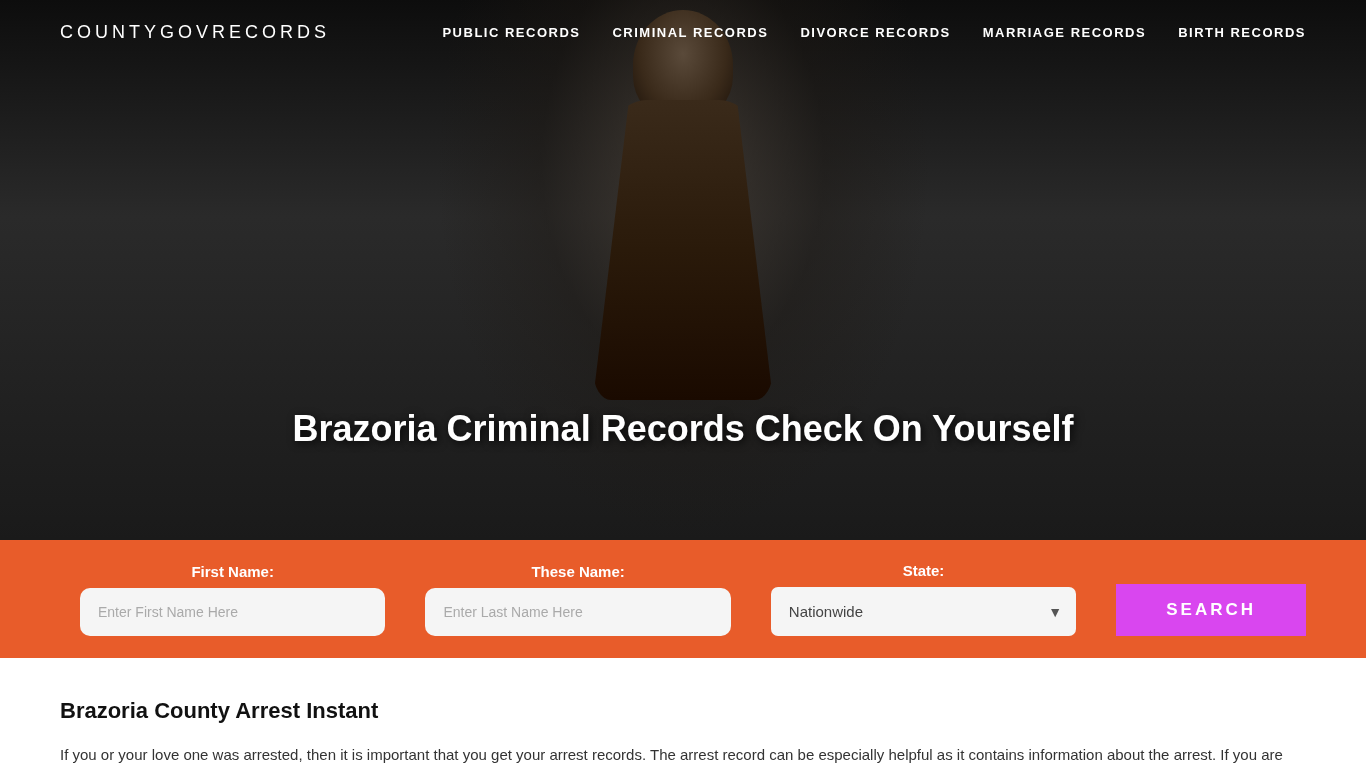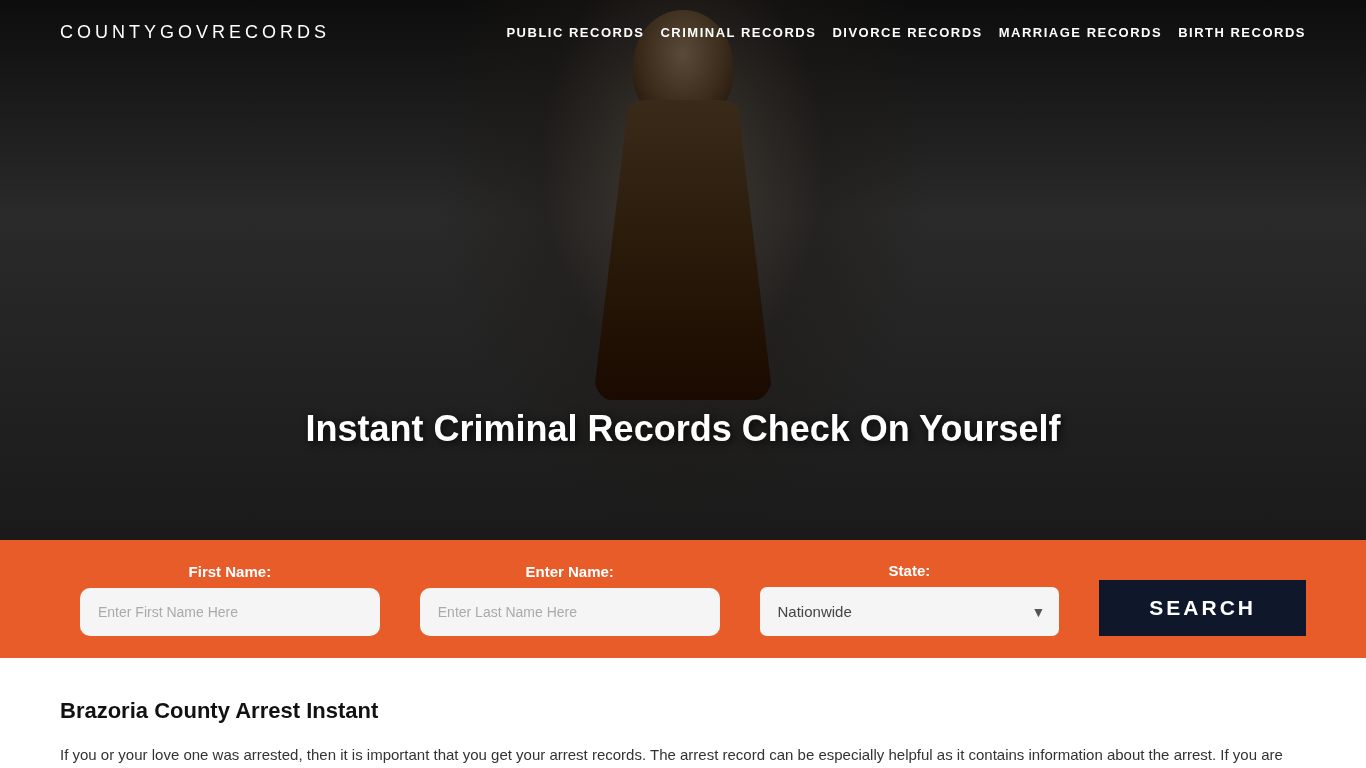--- a/index.html
+++ b/index.html
@@ -33,21 +33,21 @@
       color: #fff;
       font-size: 18px;
       font-weight: 400;
       letter-spacing: 4px;
       text-transform: uppercase;
       text-decoration: none;
     }
 
     nav {
       display: flex;
-      gap: 16px;
+      gap: 32px;
       align-items: center;
     }
 
     nav a {
       color: #fff;
       text-decoration: none;
       font-size: 13px;
       font-weight: 700;
       letter-spacing: 1.5px;
       text-transform: uppercase;
@@ -213,24 +213,24 @@
 
     .search-button-wrapper {
       padding: 0 0 0 20px;
       display: flex;
       flex-direction: column;
       justify-content: flex-end;
       align-self: flex-end;
     }
 
     .search-btn {
-      background: #0f172a;
+      background: #d946ef;
       color: #fff;
       border: none;
-      font-size: 21px;
+      font-size: 17px;
       font-weight: 700;
       letter-spacing: 3px;
       padding: 16px 50px;
       cursor: pointer;
       text-transform: uppercase;
       white-space: nowrap;
     }
 
     
     .content {
@@ -262,31 +262,31 @@
     <a href="#">DIVORCE RECORDS</a>
     <a href="#">MARRIAGE RECORDS</a>
     <a href="#">BIRTH RECORDS</a>
   </nav>
 </header>
 
 <div class="hero">
   <div class="hero-bg"></div>
   <div class="hero-person"></div>
   <div class="hero-title">
-    <h1>Instant Criminal Records Check On Yourself</h1>
+    <h1>Brazoria Criminal Records Check On Yourself</h1>
   </div>
 </div>
 
 <div class="search-bar">
   <div class="search-field">
     <label>First Name:</label>
     <input type="text" placeholder="Enter First Name Here" style="">
   </div>
   <div class="search-field">
-    <label>Enter Name:</label>
+    <label>These Name:</label>
     <input type="text" placeholder="Enter Last Name Here" style="">
   </div>
   <div class="search-state">
     <label>State:</label>
     <div class="state-select-wrapper">
       <select id="state-select">
       <option value="Nationwide">Nationwide</option><option value="Alabama">Alabama</option><option value="Alaska">Alaska</option><option value="Arizona">Arizona</option><option value="Arkansas">Arkansas</option><option value="California">California</option><option value="Colorado">Colorado</option><option value="Connecticut">Connecticut</option><option value="Delaware">Delaware</option><option value="Florida">Florida</option><option value="Georgia">Georgia</option><option value="Hawaii">Hawaii</option><option value="Idaho">Idaho</option><option value="Illinois">Illinois</option><option value="Indiana">Indiana</option><option value="Iowa">Iowa</option><option value="Kansas">Kansas</option><option value="Kentucky">Kentucky</option><option value="Louisiana">Louisiana</option><option value="Maine">Maine</option><option value="Maryland">Maryland</option><option value="Massachusetts">Massachusetts</option><option value="Michigan">Michigan</option><option value="Minnesota">Minnesota</option><option value="Mississippi">Mississippi</option><option value="Missouri">Missouri</option><option value="Montana">Montana</option><option value="Nebraska">Nebraska</option><option value="Nevada">Nevada</option><option value="New Hampshire">New Hampshire</option><option value="New Jersey">New Jersey</option><option value="New Mexico">New Mexico</option><option value="New York">New York</option><option value="North Carolina">North Carolina</option><option value="North Dakota">North Dakota</option><option value="Ohio">Ohio</option><option value="Oklahoma">Oklahoma</option><option value="Oregon">Oregon</option><option value="Pennsylvania">Pennsylvania</option><option value="Rhode Island">Rhode Island</option><option value="South Carolina">South Carolina</option><option value="South Dakota">South Dakota</option><option value="Tennessee">Tennessee</option><option value="Texas">Texas</option><option value="Utah">Utah</option><option value="Vermont">Vermont</option><option value="Virginia">Virginia</option><option value="Washington">Washington</option><option value="West Virginia">West Virginia</option><option value="Wisconsin">Wisconsin</option><option value="Wyoming">Wyoming</option></select>
       <span class="chevron">▼</span>
     </div>
   </div>

